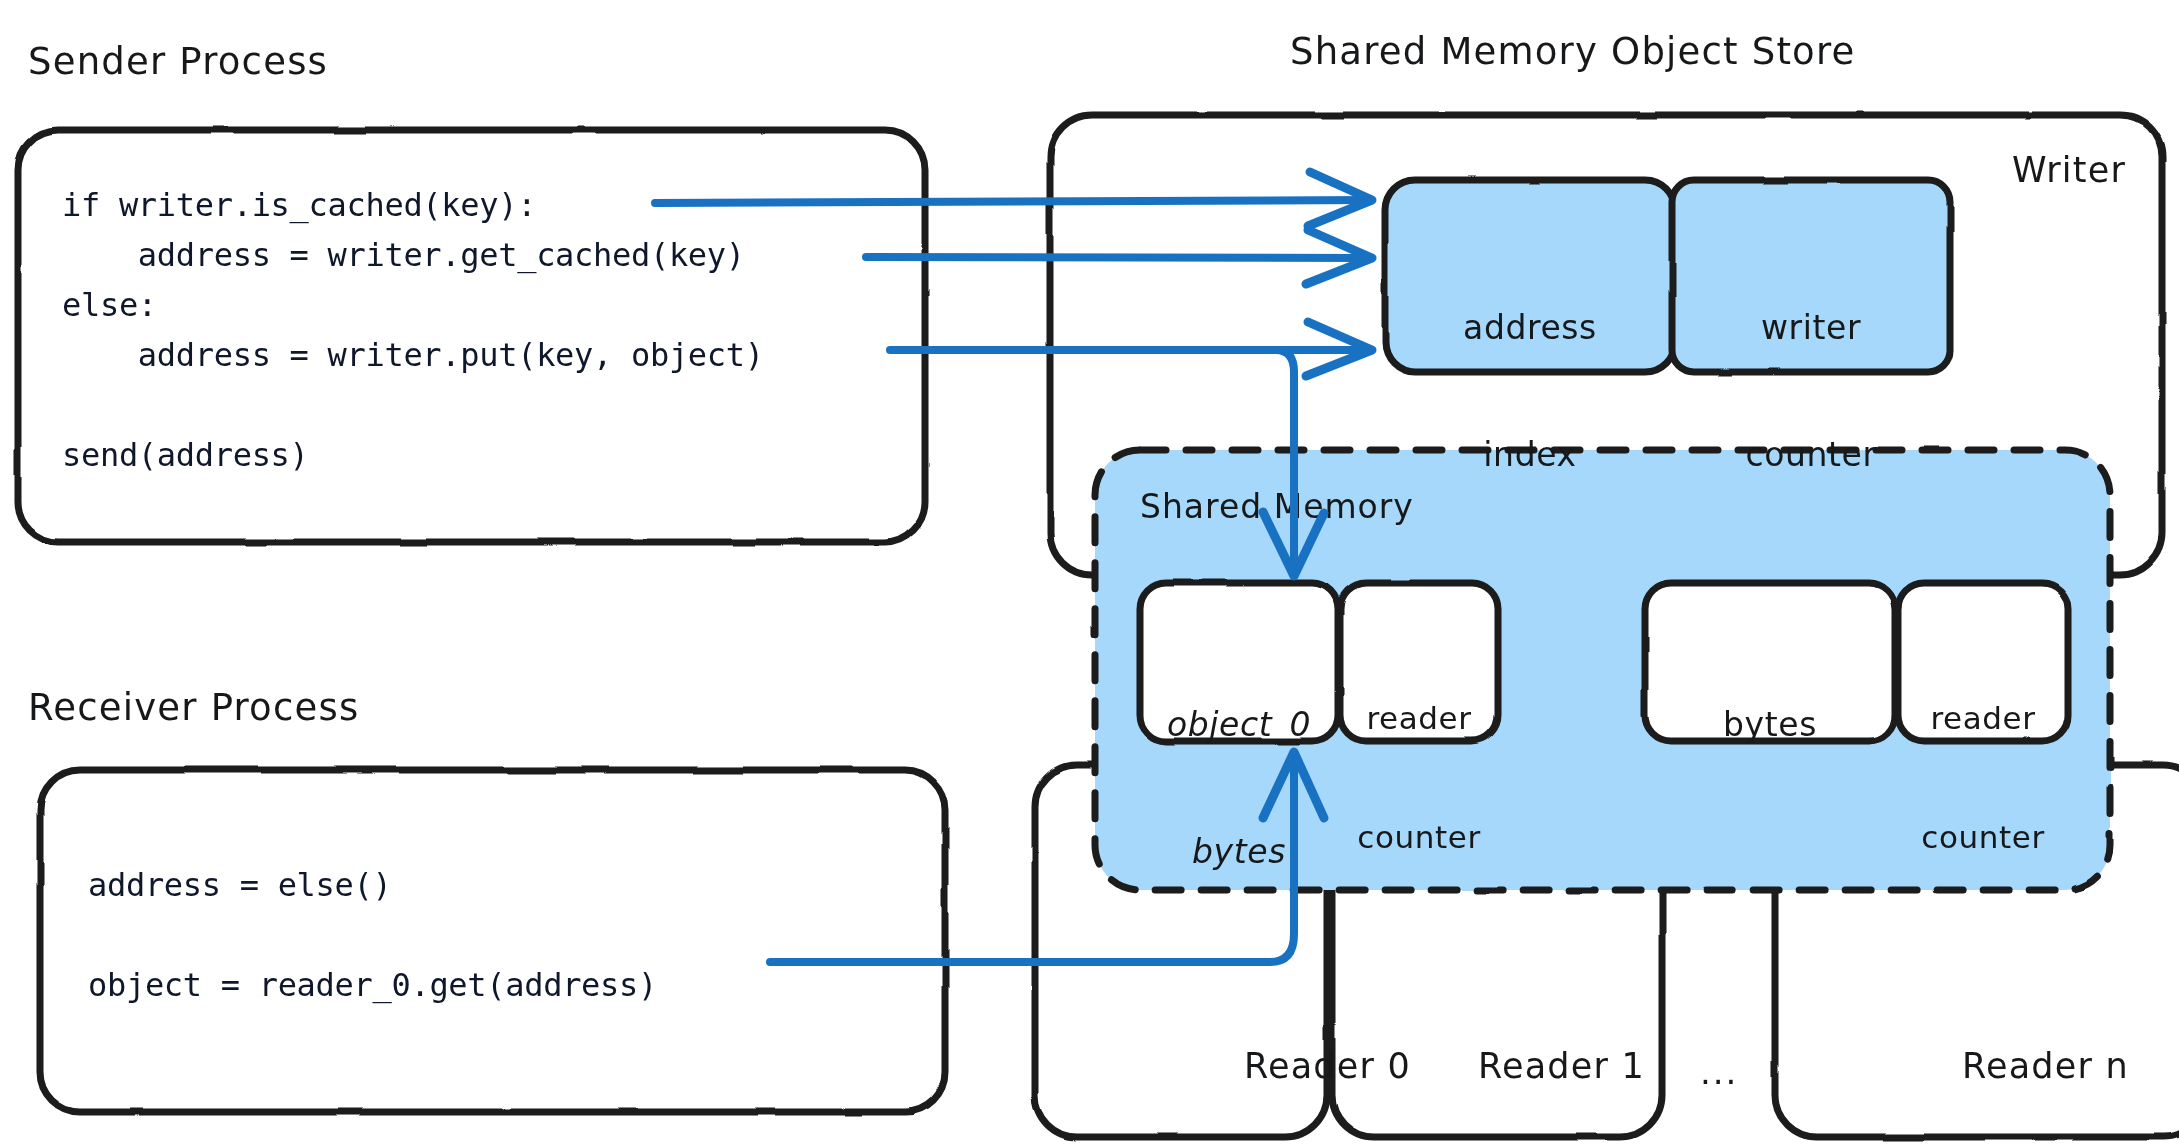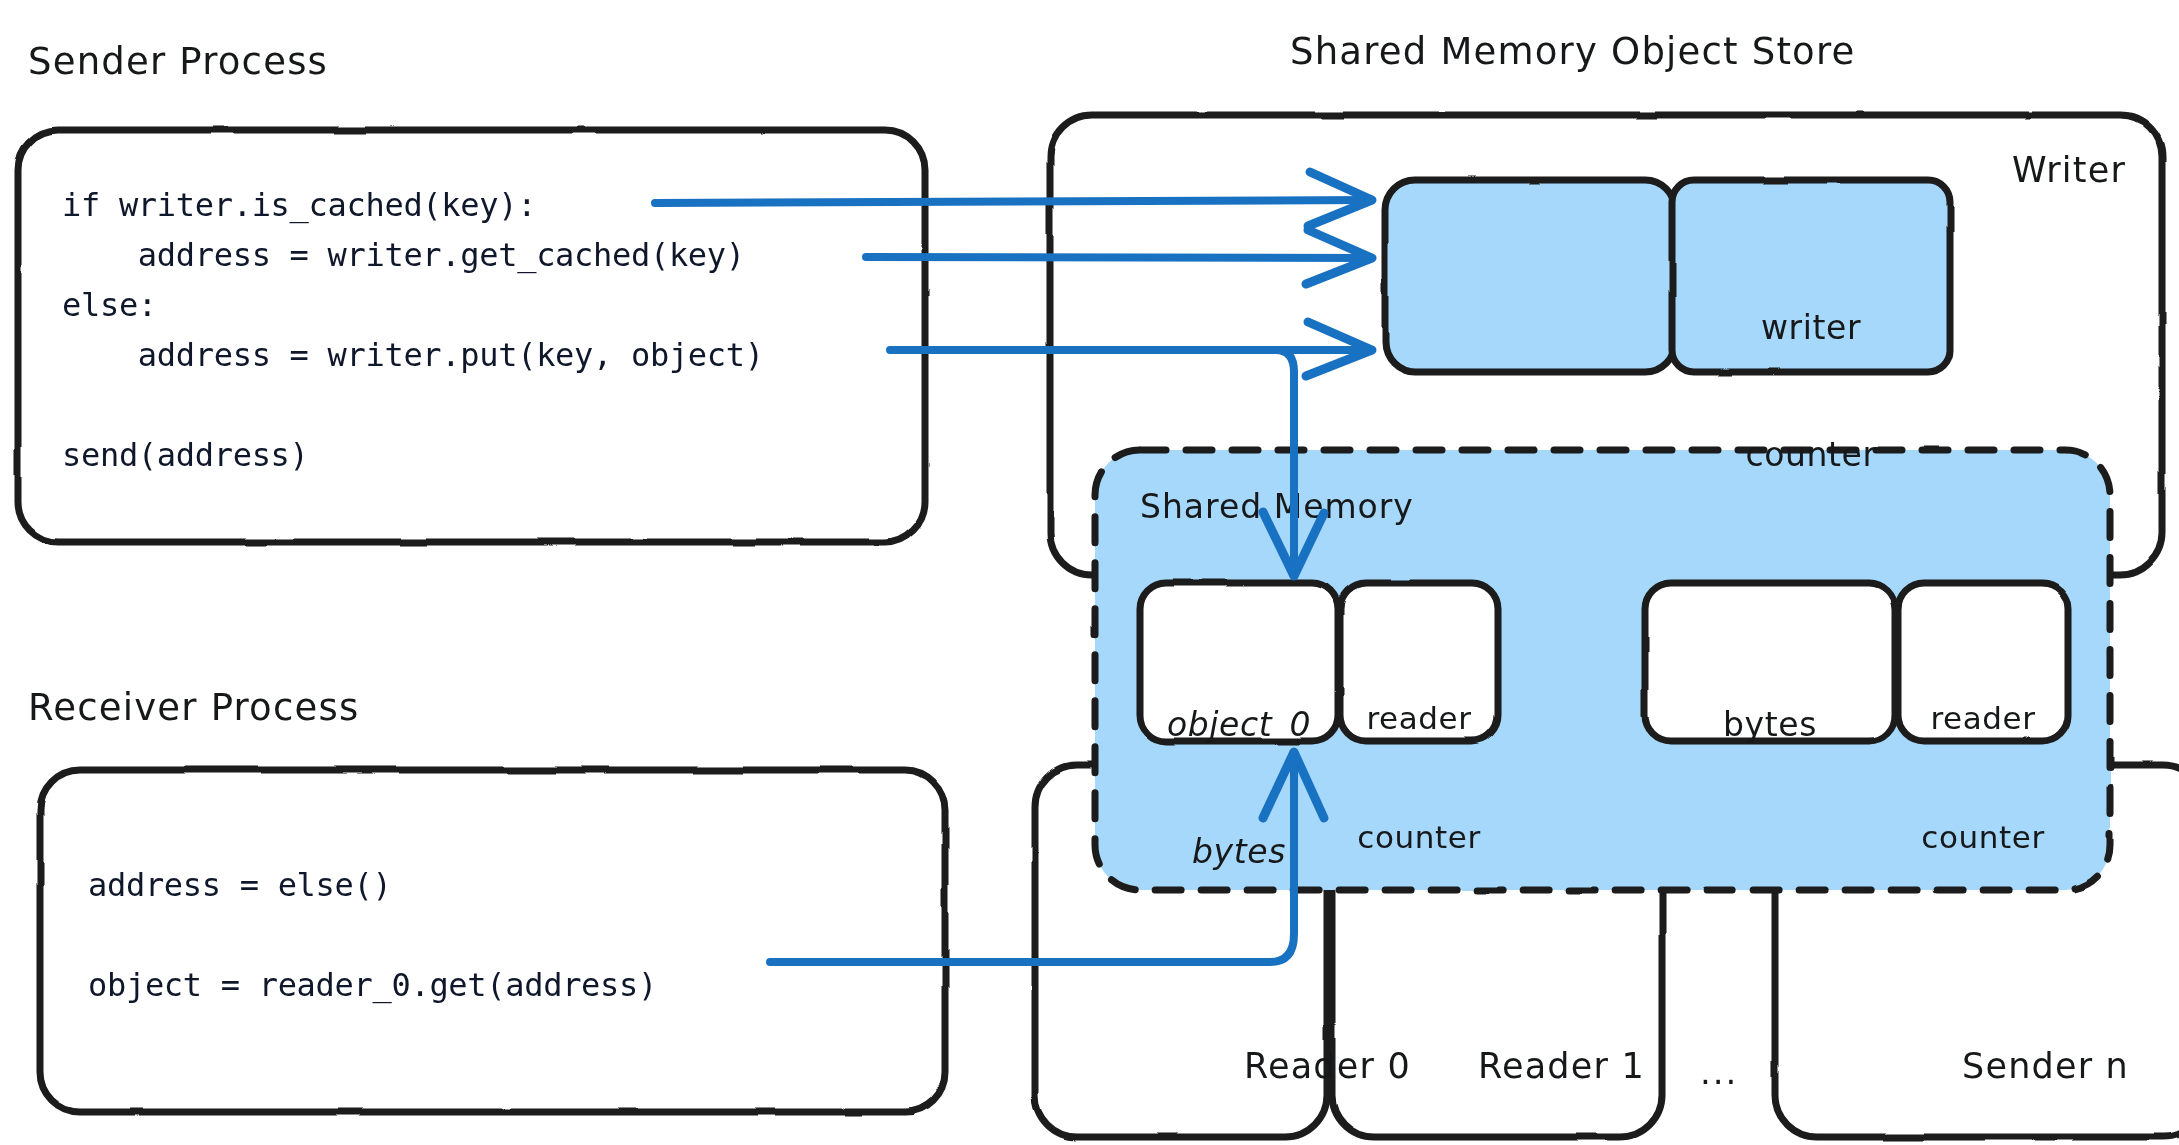--- a/index.html
+++ b/index.html
@@ -118,20 +118,24 @@
   <div class="lbl title-hand" style="left:28px; top:686px;">Receiver Process</div>
 
   <div class="code" style="left:88px; top:860px;"><span>address = else()</span>
 <span></span>
 <span>object = reader_0.get(address)</span></div>
 
   <div class="lbl title-hand" style="left:1290px; top:30px;">Shared Memory Object Store</div>
 
   <div class="lbl corner-hand" style="left:2012px; top:150px;">Writer</div>
 
+  <div class="lbl inner-hand" style="left:1385px; top:223px; width:290px;">
+    <div>address</div>
+    <div>index</div>
+  </div>
   <div class="lbl inner-hand" style="left:1672px; top:223px; width:278px;">
     <div>writer</div>
     <div>counter</div>
   </div>
 
   <div class="lbl sm-hand" style="left:1140px; top:487px;">Shared Memory</div>
 
   <div class="lbl inner-hand" style="left:1140px; top:620px; width:198px;font-style:italic;">
     <div>object_0</div>
     <div>bytes</div>
@@ -144,21 +148,21 @@
     <div>bytes</div>
   </div>
   <div class="lbl inner-hand" style="left:1893px; top:620px; width:180px; font-size:31px;">
     <div>reader</div>
     <div>counter</div>
   </div>
 
   <div class="lbl corner-hand" style="left:1244px; top:1046px;">Reader 0</div>
   <div class="lbl corner-hand" style="left:1478px; top:1046px;">Reader 1</div>
   <div class="lbl dots-hand" style="left:1700px; top:1052px;">...</div>
-  <div class="lbl corner-hand" style="left:1962px; top:1046px;">Sender n</div>
+  <div class="lbl corner-hand" style="left:1962px; top:1046px;">Reader n</div>
 
   <svg class="layer above" viewBox="0 0 2179 1145">
     <g fill="none" stroke="#1971c2" stroke-width="8" stroke-linecap="round" stroke-linejoin="round">
 
       <g>
         <path d="M655,203 L1370,200"></path>
         <path d="M1310,172 L1372,200 L1308,226" stroke-width="9"></path>
       </g>
 
       <g>

